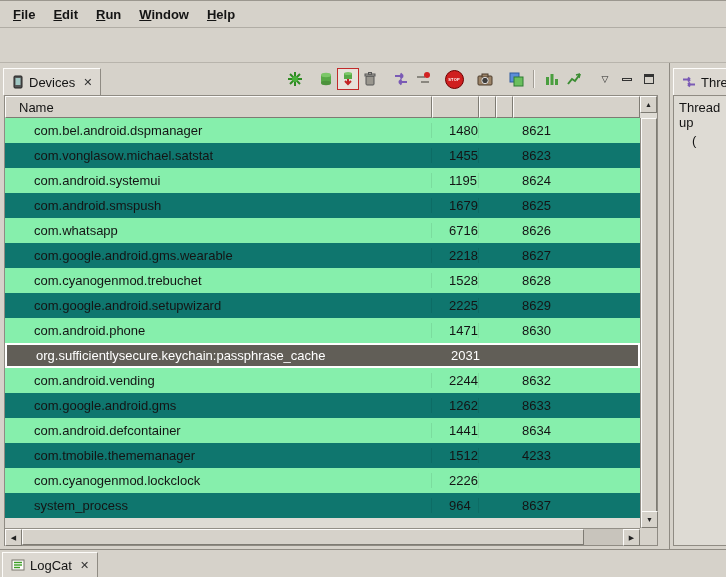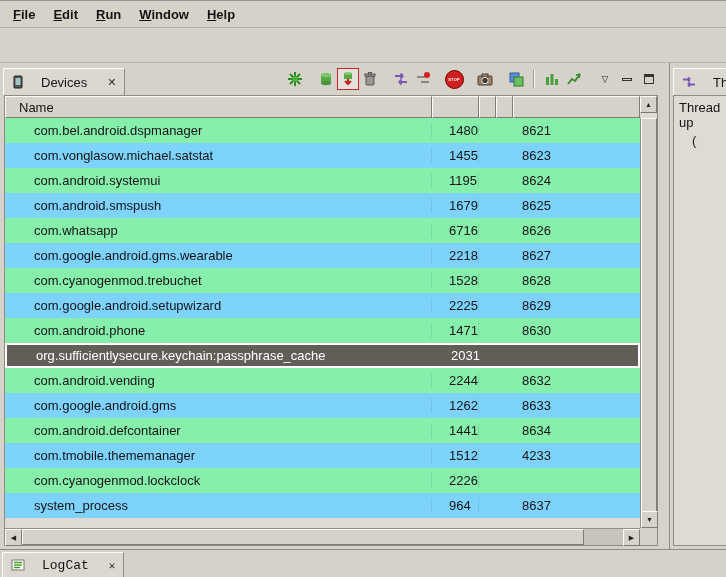--- a/index.html
+++ b/index.html
@@ -16,21 +16,21 @@
   .menu-item u{text-decoration:underline;}
   
   .toolbar-strip{height:34px;border-bottom:1px solid #b8b4ac;background:#d6d2ca;}
   
   .main{position:absolute;top:62px;left:0;right:0;bottom:27px;display:flex;}
   .devices-panel{width:664px;position:relative;}
   .sash{width:5px;}
   .threads-panel{flex:1;position:relative;border-left:1px solid #8f8b83;overflow:hidden;}
   
   .panel-tabbar{height:32px;position:relative;}
-  .tab{position:absolute;left:3px;bottom:0;display:inline-flex;align-items:center;gap:17px;
+  .tab{position:absolute;left:3px;bottom:0;display:inline-flex;align-items:center;gap:5px;
     height:26px;padding:0 8px;background:#dcd8d1;
     border:1px solid #8f8b83;border-bottom:none;
     border-top-color:#fdfcfa;border-left-color:#fdfcfa;cursor:default;white-space:nowrap;}
   .tab-close{font-size:11px;margin-left:3px;color:#333;cursor:pointer;}
   
   .panel-toolbar{position:absolute;right:4px;top:5px;display:flex;align-items:center;}
   .tbtn{width:22px;height:22px;display:flex;align-items:center;justify-content:center;
     box-sizing:border-box;cursor:pointer;}
   .tbtn.toggled{border:1px solid #c22a2a;background:#e6e2db;}
   .tgap{width:9px;}
@@ -45,21 +45,21 @@
     border:1px solid #8f8b83;background:#dedbd4;
     display:grid;grid-template-columns:1fr 17px;grid-template-rows:22px 1fr 17px;}
   .thead{grid-area:1/1;display:flex;}
   .th{box-sizing:border-box;display:flex;align-items:center;padding-left:7px;background:#d6d2ca;
     border-top:1px solid #fcfbf9;border-left:1px solid #fcfbf9;
     border-right:1px solid #7e7b73;border-bottom:1px solid #7e7b73;cursor:default;}
   .th.name{width:427px;padding-left:13px;}.th.c1{width:47px;}.th.c2{width:17px;}.th.c3{width:17px;}.th.c4{flex:1;}
   .tbody{grid-area:2/1;overflow:hidden;background:#dedbd4;}
   .trow{height:25px;display:flex;align-items:center;box-sizing:border-box;cursor:default;}
   .trow.even{background:#86efac;}
-  .trow.odd{background:#7dd3fc;}
+  .trow.odd{background:#0f766e;}
   .trow.selected{background:#615e57;color:#fff;border:2px solid #ffffff;}
   .cell{white-space:nowrap;overflow:hidden;box-sizing:border-box;}
   .cell.name{width:427px;padding-left:29px;border-right:1px solid rgba(0,0,0,0.08);}
   .cell.pid{width:47px;padding-left:17px;border-right:1px solid rgba(0,0,0,0.08);}
   .cell.s1,.cell.s2{width:17px;border-right:1px solid rgba(0,0,0,0.08);}
   .cell.port{flex:1;padding-left:9px;}
   .trow.selected .cell{border-right-color:transparent;}
   
   .sbtn{width:17px;height:17px;box-sizing:border-box;background:#d6d2ca;
     border:1px solid;border-color:#fcfbf9 #7e7b73 #7e7b73 #fcfbf9;
@@ -74,21 +74,21 @@
   .hscroll .right{position:absolute;right:0;top:0;}
   .hthumb{position:absolute;left:17px;top:0;width:562px;height:16px;box-sizing:border-box;background:#d6d2ca;
     border:1px solid;border-color:#fcfbf9 #7e7b73 #7e7b73 #fcfbf9;cursor:pointer;}
   .corner{grid-area:3/2;background:#d6d2ca;}
   
   .threads-content{position:absolute;left:3px;right:-2px;top:32px;bottom:4px;
     border:1px solid #8f8b83;background:#dedbd4;padding:4px 0 0 5px;box-sizing:border-box;}
   .threads-line2{margin-left:13px;margin-top:3px;}
   
   .bottombar{position:absolute;left:0;right:0;bottom:0;height:27px;background:#d6d2ca;
-    border-top:1px solid #8f8b83;font-family:Liberation Mono, monospace;}
+    border-top:1px solid #8f8b83;}
   .bottombar .tab{left:2px;}
   svg{display:block;}
 </style>
 </head>
 <body>
 
 <div class="menubar">
     <span class="menu-item"><u>F</u>ile</span>
     <span class="menu-item"><u>E</u>dit</span>
     <span class="menu-item"><u>R</u>un</span>

